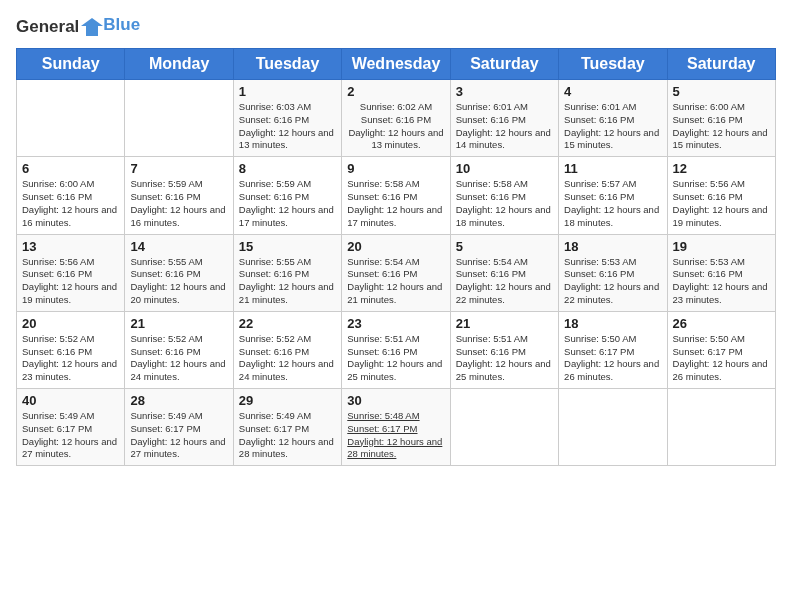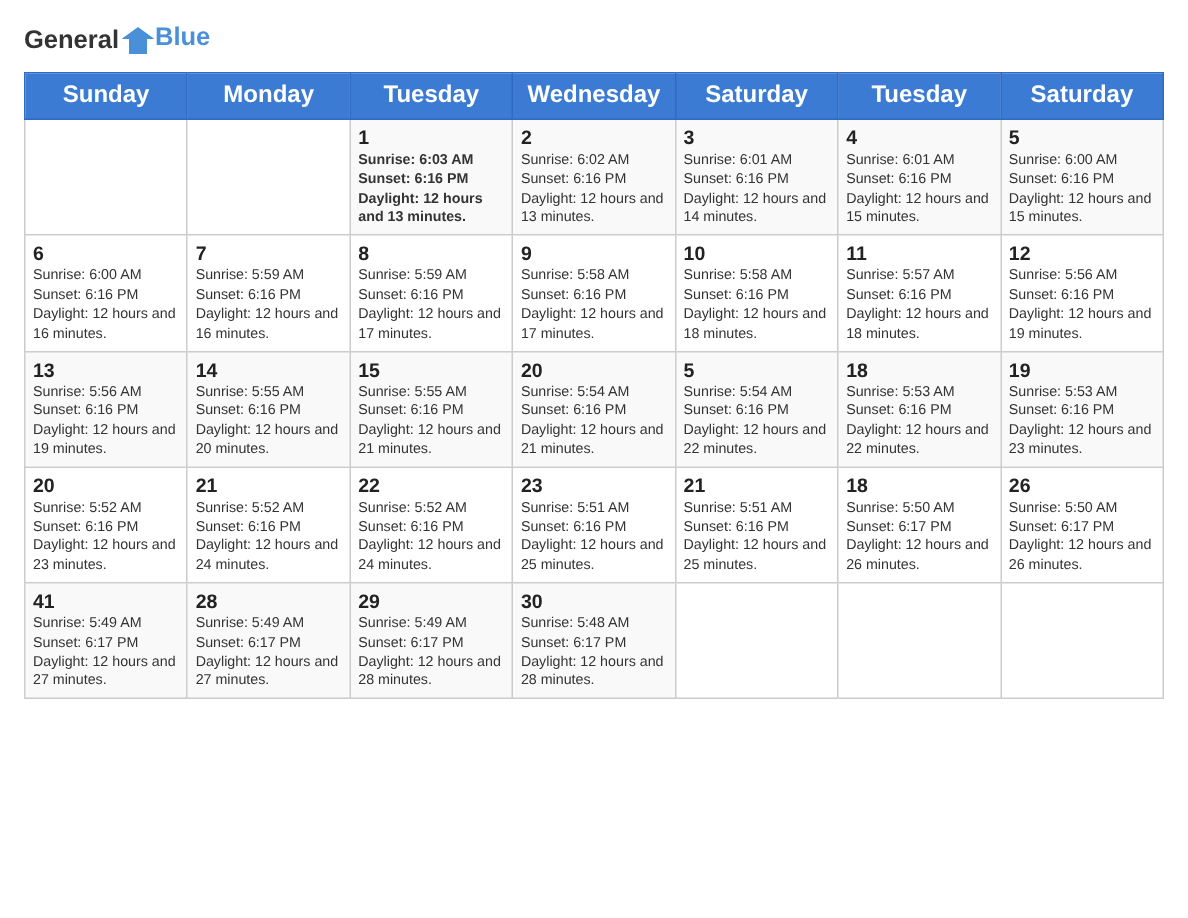--- a/index.html
+++ b/index.html
@@ -110,27 +110,27 @@
         <th>Tuesday</th>
         <th>Saturday</th>
       </tr>
   </thead>
   <tbody id="calendar-body">
   <tr>
         <td class="empty-cell"></td>
         <td class="empty-cell"></td>
         <td>
           <span class="day-number">1</span>
-          <div class="day-info" style="white-space: pre-line; font-weight: bold;">Sunrise: 6:03 AM
+          <div class="day-info" style="white-space: pre-line;">Sunrise: 6:03 AM
 Sunset: 6:16 PM
 Daylight: 12 hours and 13 minutes.</div>
         </td>
         <td>
           <span class="day-number">2</span>
-          <div class="day-info" style="white-space: pre-line;">Sunrise: 6:02 AM
+          <div class="day-info" style="white-space: pre-line; text-align: center;">Sunrise: 6:02 AM
 Sunset: 6:16 PM
 Daylight: 12 hours and 13 minutes.</div>
         </td>
         <td>
           <span class="day-number">3</span>
           <div class="day-info" style="white-space: pre-line;">Sunrise: 6:01 AM
 Sunset: 6:16 PM
 Daylight: 12 hours and 14 minutes.</div>
         </td>
         <td>
@@ -273,40 +273,40 @@
         </td>
         <td>
           <span class="day-number">26</span>
           <div class="day-info" style="white-space: pre-line;">Sunrise: 5:50 AM
 Sunset: 6:17 PM
 Daylight: 12 hours and 26 minutes.</div>
         </td>
       </tr>
       <tr>
         <td>
-          <span class="day-number">41</span>
+          <span class="day-number">40</span>
           <div class="day-info" style="white-space: pre-line;">Sunrise: 5:49 AM
 Sunset: 6:17 PM
 Daylight: 12 hours and 27 minutes.</div>
         </td>
         <td>
           <span class="day-number">28</span>
           <div class="day-info" style="white-space: pre-line;">Sunrise: 5:49 AM
 Sunset: 6:17 PM
 Daylight: 12 hours and 27 minutes.</div>
         </td>
         <td>
           <span class="day-number">29</span>
           <div class="day-info" style="white-space: pre-line;">Sunrise: 5:49 AM
 Sunset: 6:17 PM
 Daylight: 12 hours and 28 minutes.</div>
         </td>
         <td>
           <span class="day-number">30</span>
-          <div class="day-info" style="white-space: pre-line;">Sunrise: 5:48 AM
+          <div class="day-info" style="white-space: pre-line; text-decoration: underline;">Sunrise: 5:48 AM
 Sunset: 6:17 PM
 Daylight: 12 hours and 28 minutes.</div>
         </td>
         <td class="empty-cell"></td>
         <td class="empty-cell"></td>
         <td class="empty-cell"></td>
       </tr>
     </tbody>
 </table>
 

